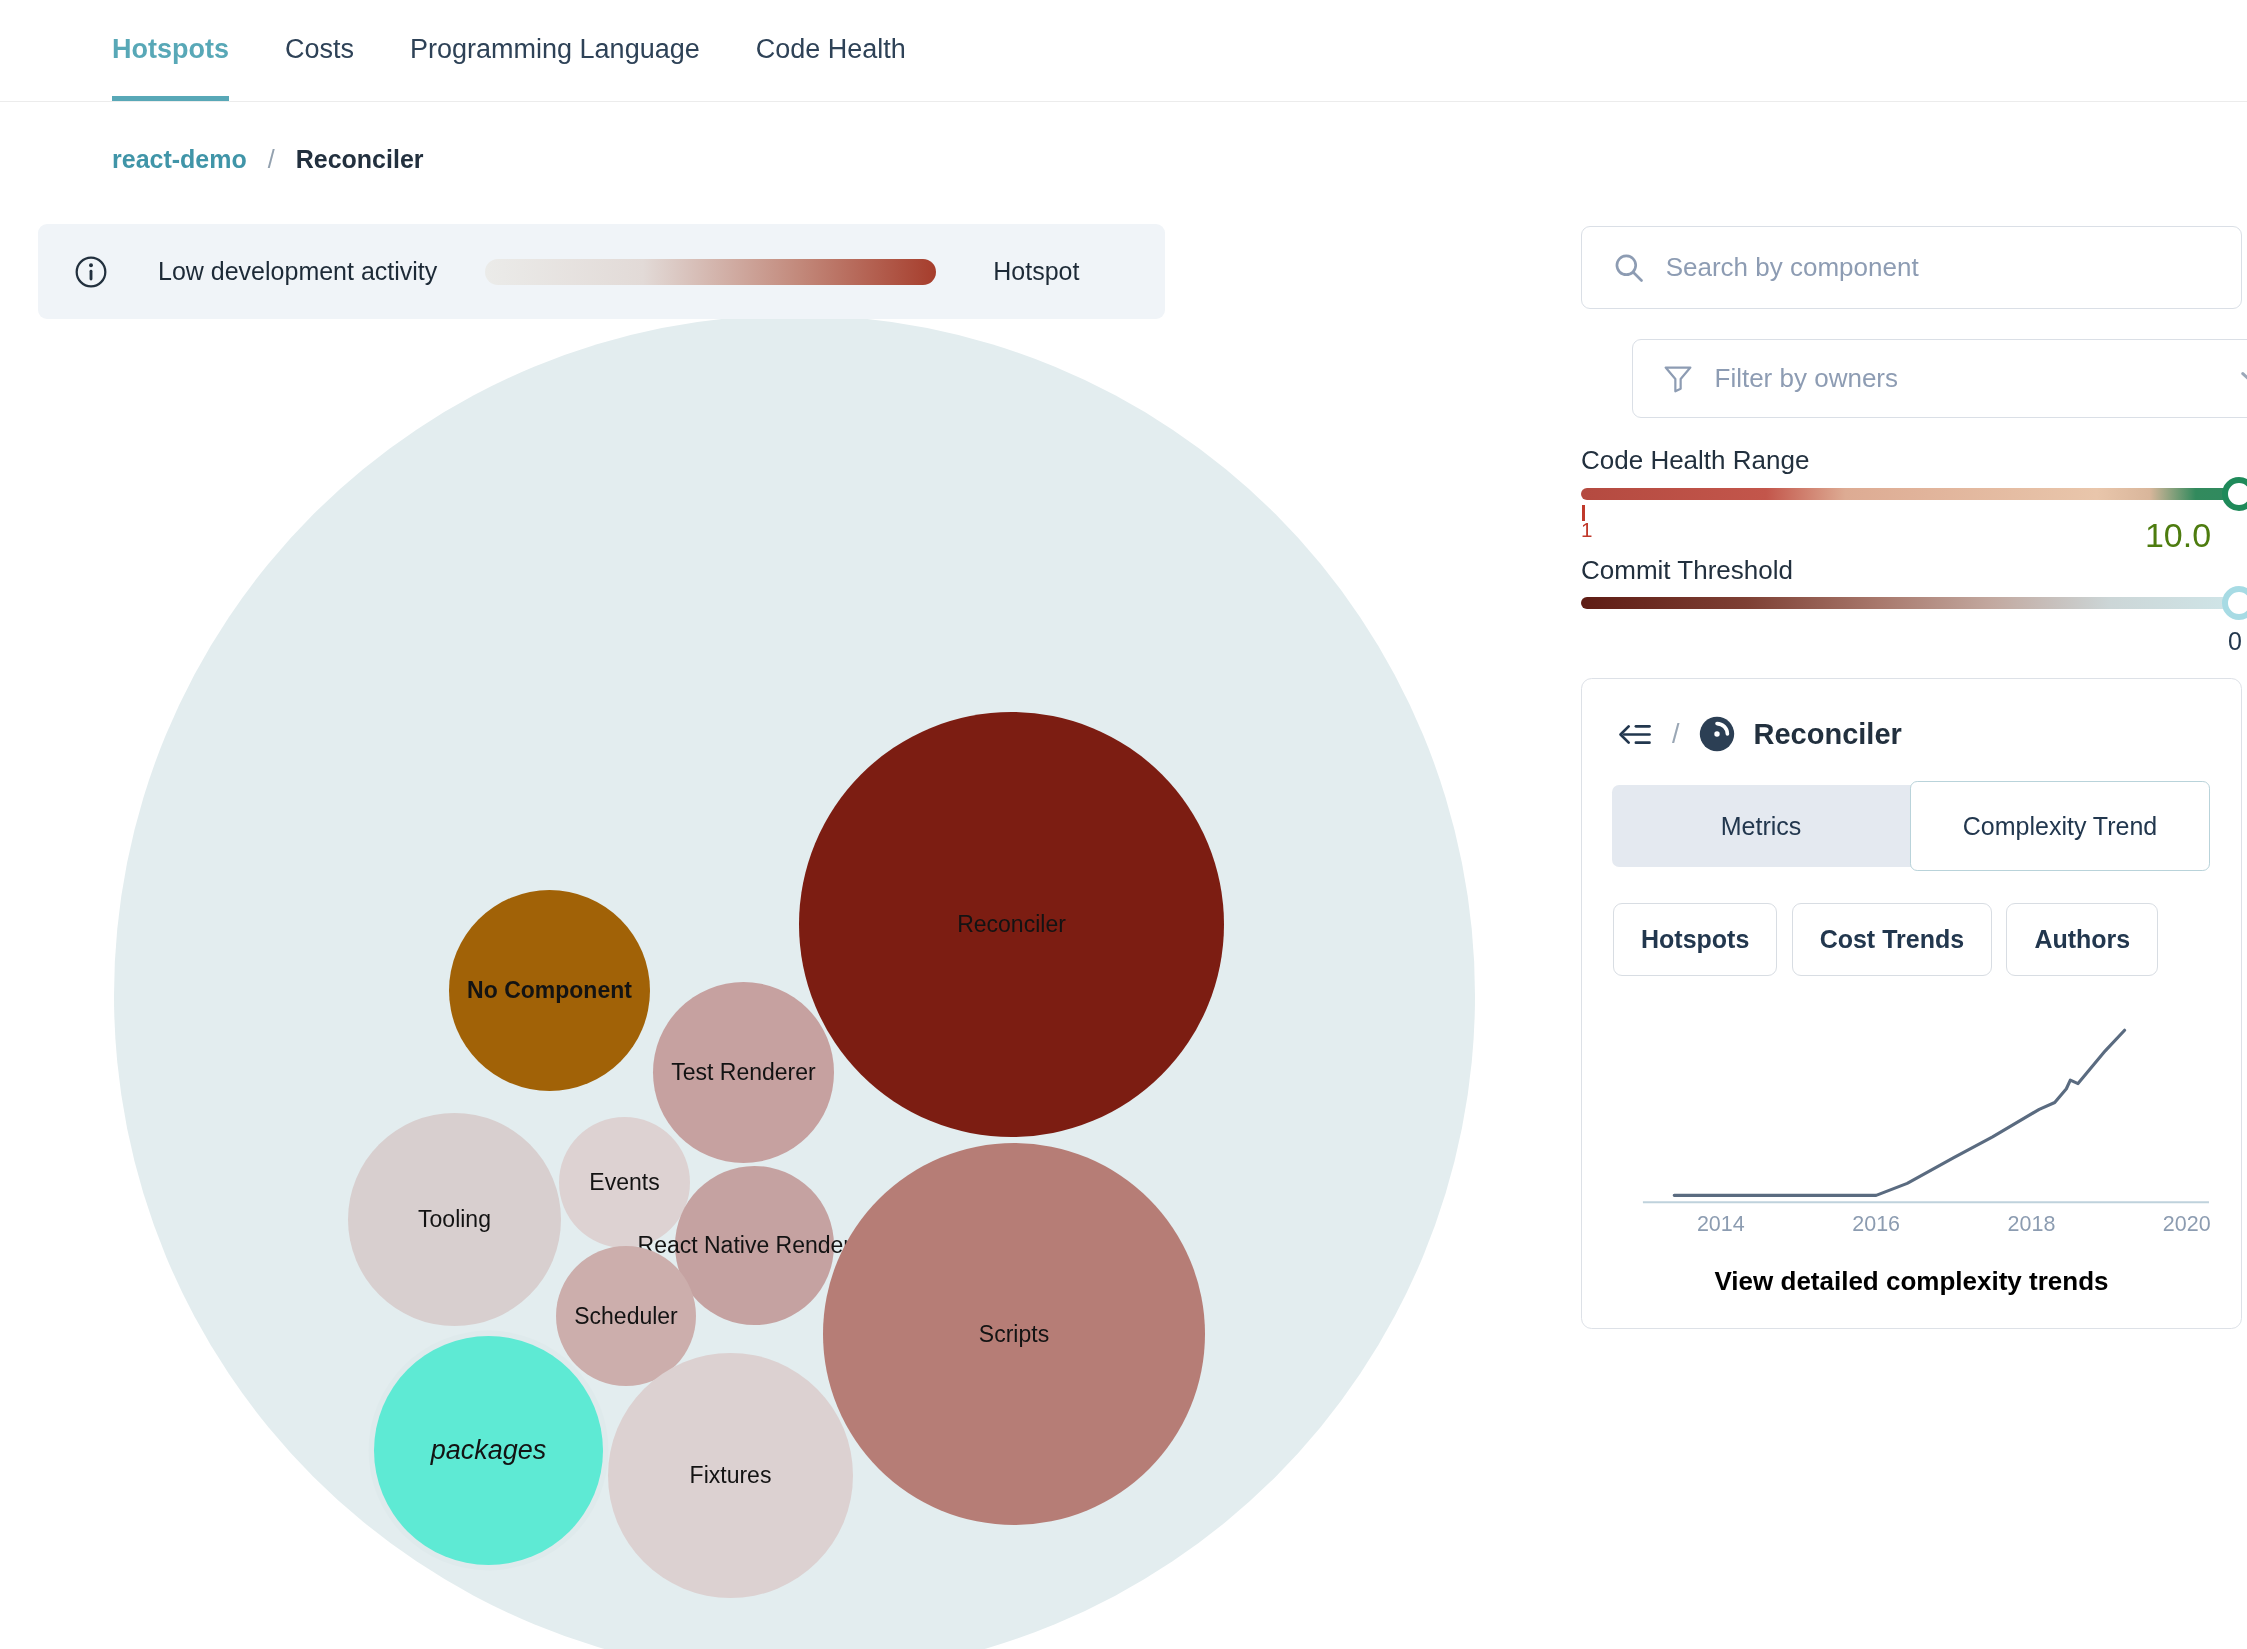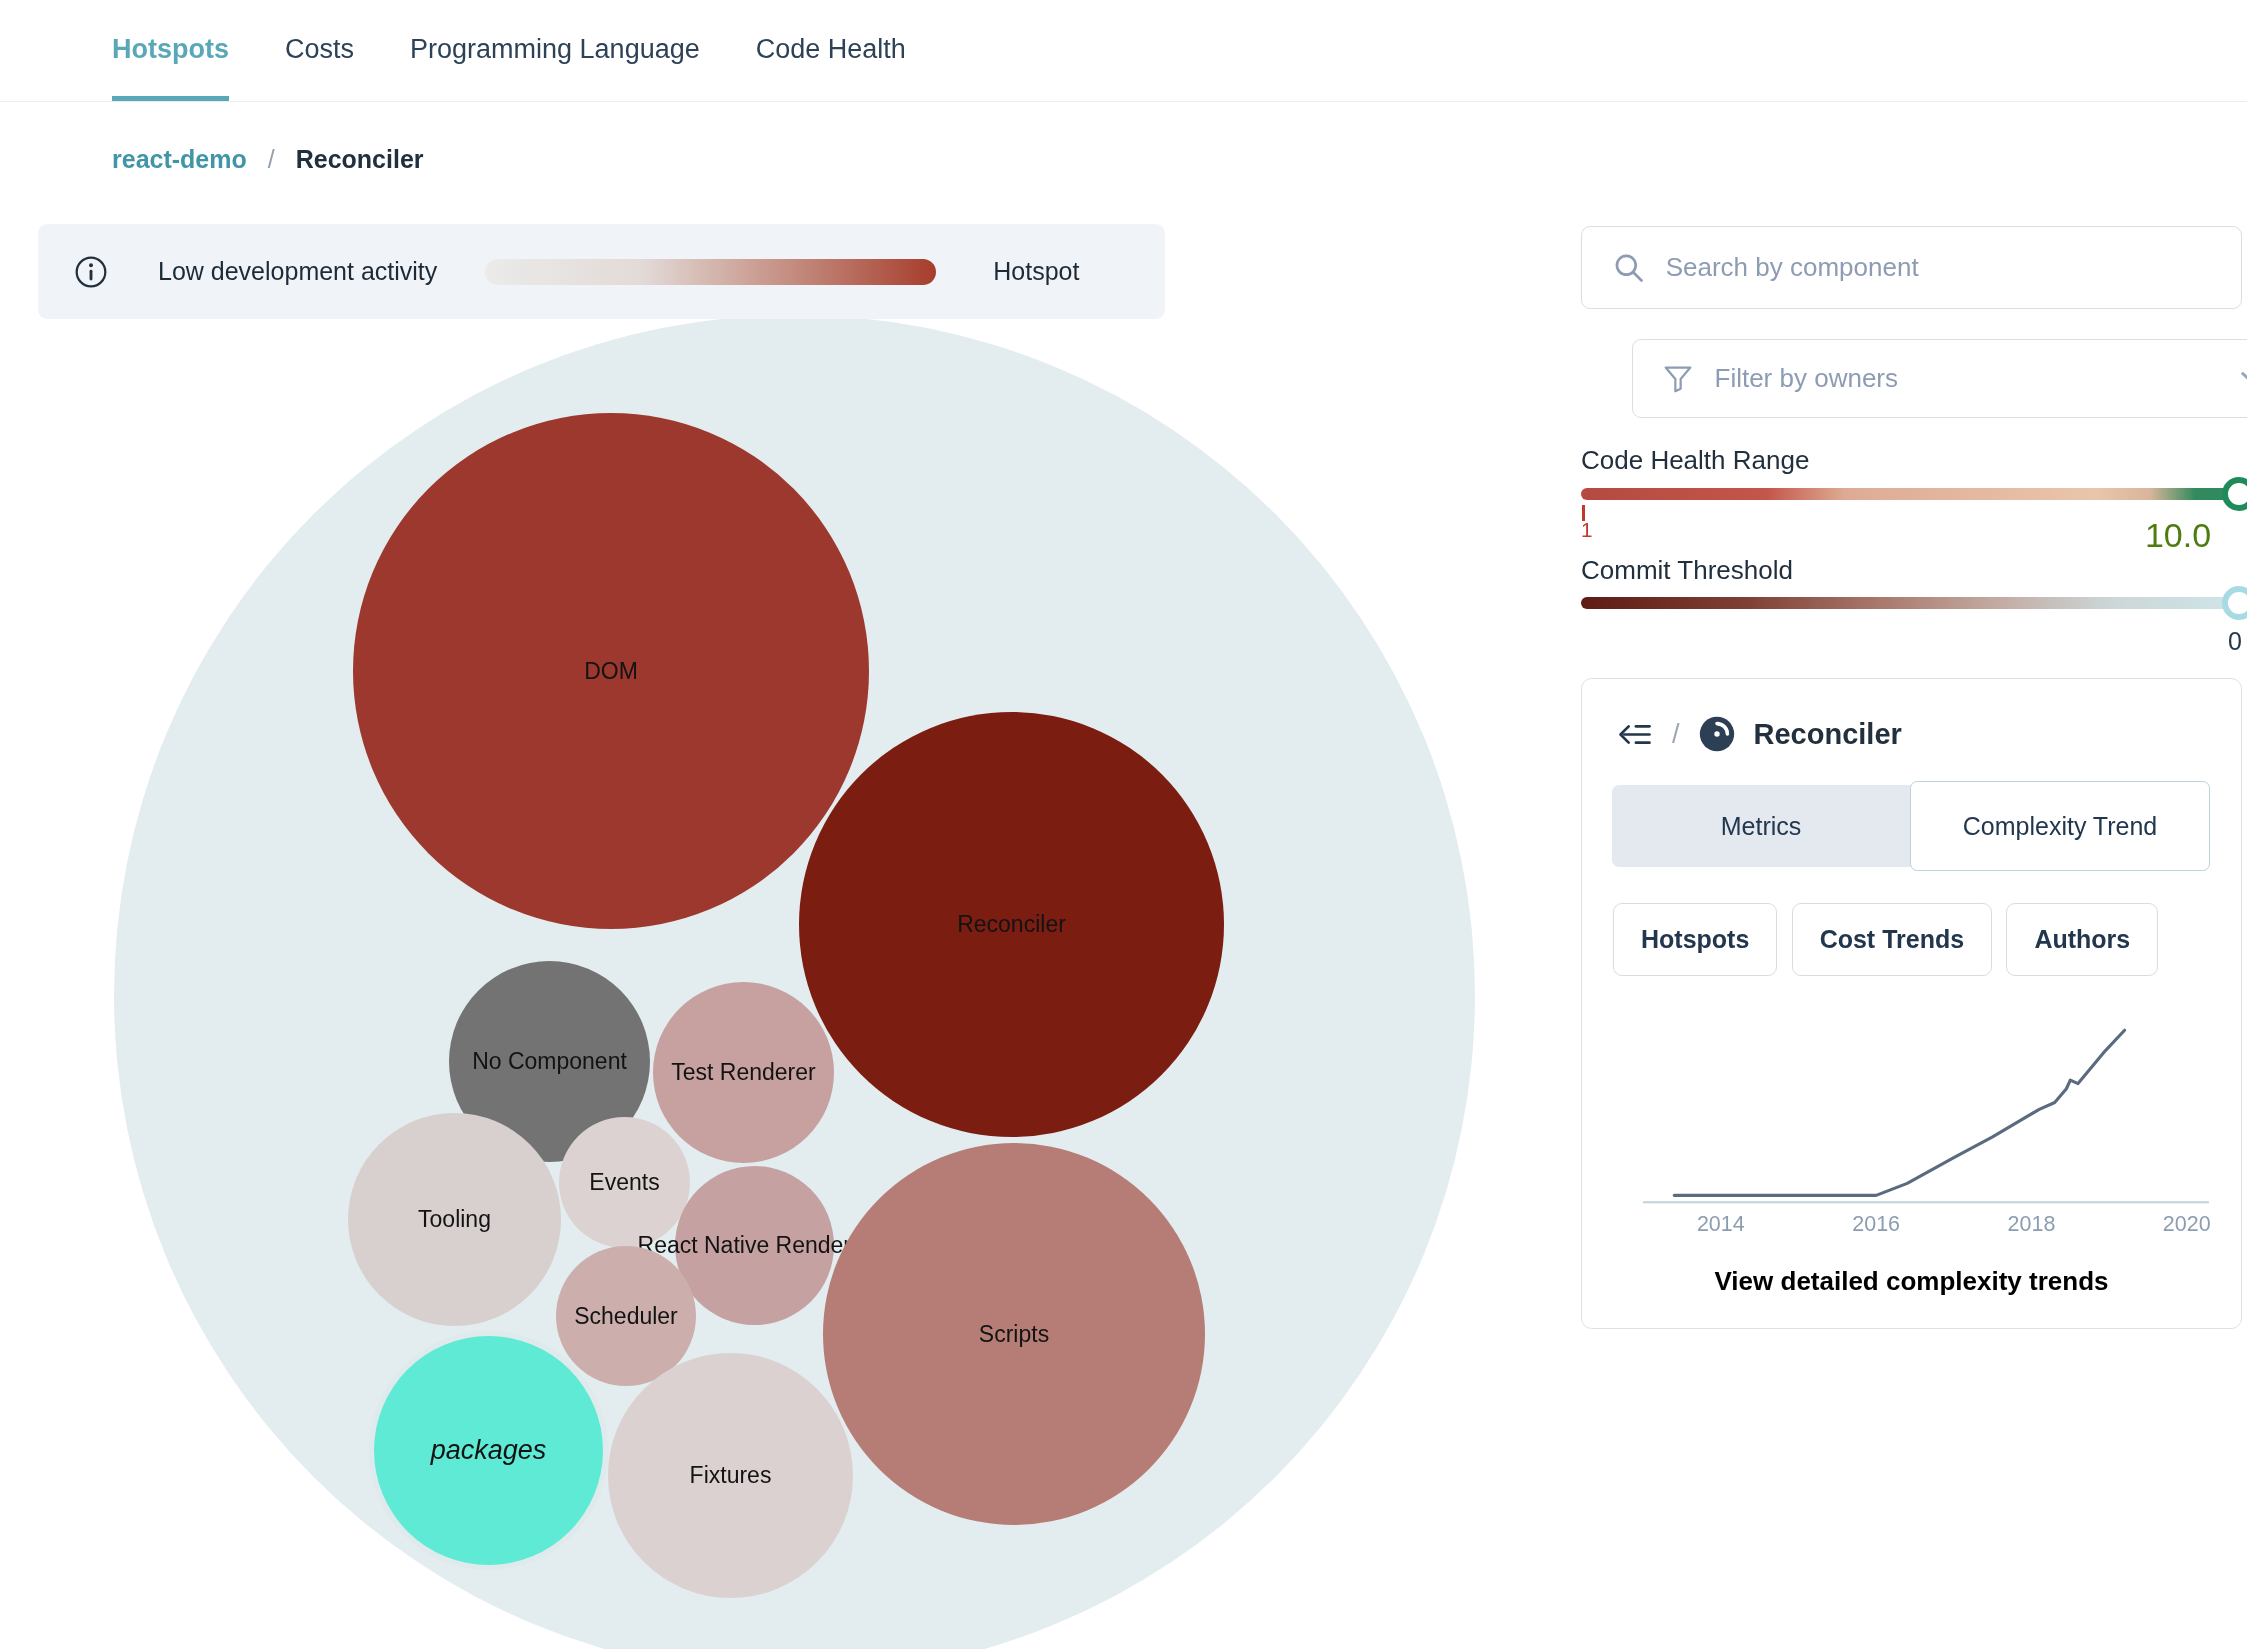--- a/index.html
+++ b/index.html
@@ -91,27 +91,24 @@
   .card-link { position:absolute; left:0; top:587px; width:100%; text-align:center; font-size:26px;
                font-weight:700; color:#000000; cursor:pointer; }
 </style>
 </head>
 <body>
 
 <div class="app">
 
   <div class="stage">
       <div class="stage-circle" style="left: 114px; top: 315px; height: 1361px; width: 1361px; background: rgb(227, 237, 239);"></div>
-      <div class="bubble" style="left: 353px; top: 413px; height: 516px; width: 516px; background: rgb(157, 56, 46);">
-        <span>DOM</span>
-      </div>
       <div class="bubble" style="left: 799px; top: 712px; height: 425px; width: 425px; background: rgb(124, 29, 18);">
         <span>Reconciler</span>
       </div>
-      <div class="bubble" style="left: 449px; top: 961px; height: 201px; width: 201px; background: #737373;">
+      <div class="bubble" style="left: 449px; top: 890px; height: 201px; width: 201px; background: #a16207; font-weight: bold;">
         <span>No Component</span>
       </div>
       <div class="bubble" style="left: 348px; top: 1113px; height: 213px; width: 213px; background: rgb(216, 207, 207);">
         <span>Tooling</span>
       </div>
       <div class="bubble" style="left: 653px; top: 982px; height: 181px; width: 181px; background: rgb(198, 161, 160);">
         <span>Test Renderer</span>
       </div>
       <div class="bubble" style="left: 559px; top: 1117px; height: 131px; width: 131px; background: rgb(221, 210, 210);">
         <span>Events</span>

